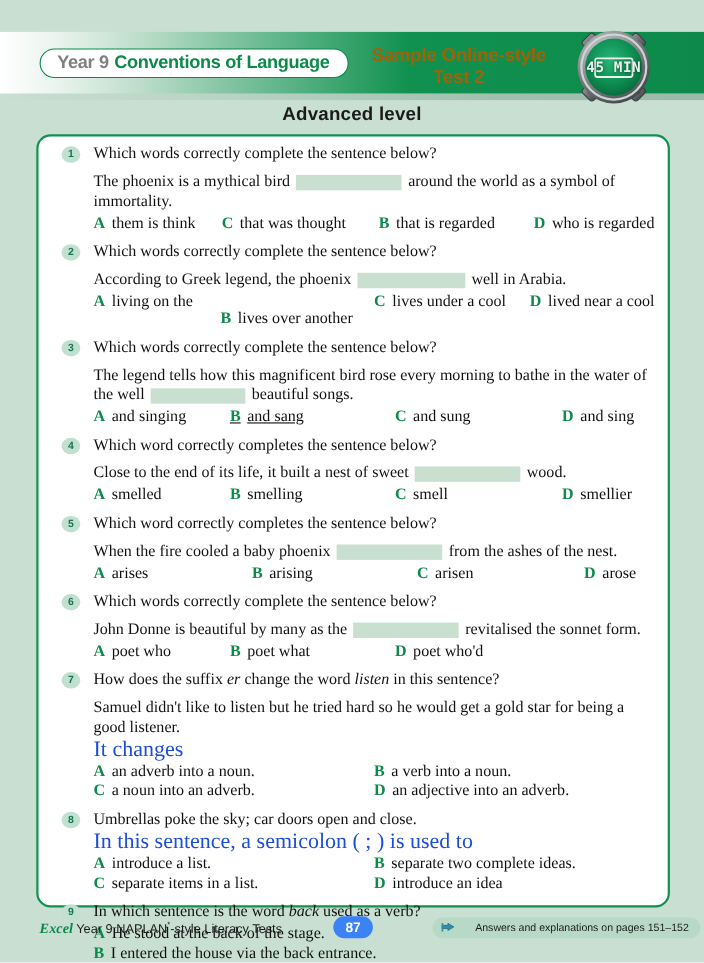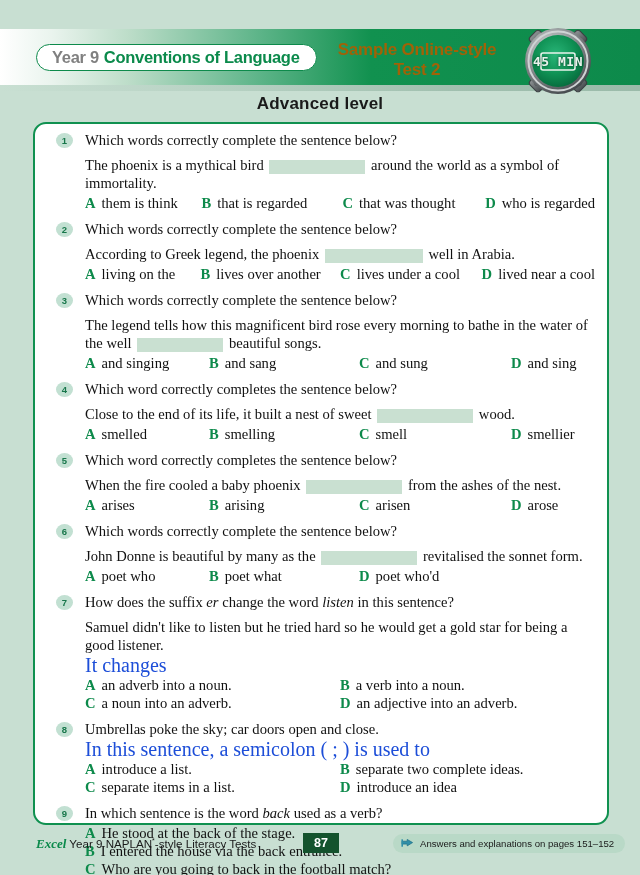--- a/index.html
+++ b/index.html
@@ -216,42 +216,42 @@
     margin-top: 16px;
   }
   .footer-title sup { font-size: 7px; vertical-align: super; }
 
   .page-badge {
     position: absolute;
     left: 303px;
     top: 833px;
     width: 36px;
     height: 20px;
-    border-radius: 0;
-    background: #14532d;
+    border-radius: 10px;
+    background: #3b82f6;
     color: #ffffff;
     font-family: "Liberation Sans", sans-serif;
     font-weight: bold;
     font-size: 12.5px;
     display: flex;
     align-items: center;
     justify-content: center;
   }
 
   .answers-pill {
     position: absolute;
     left: 393px;
     top: 834px;
     height: 19px;
     padding: 0 11px 0 8px;
     border-radius: 9.5px;
     background: #b9d9c7;
     display: flex;
     align-items: center;
-    gap: 6px;
+    gap: 18px;
     font-family: "Liberation Sans", sans-serif;
     font-size: 9.6px;
     color: #1a1a1a;
     white-space: nowrap;
   }
   .hand-icon { display: block; }
 </style>
 </head>
 <body>
 
@@ -307,43 +307,43 @@
 
 <div class="level-heading">Advanced level</div>
 
 <div class="card" id="question-card">
     <div class="q">
       <div class="qnum">1</div>
       <div class="stem">Which words correctly complete the sentence below?</div>
       <div class="body-line"><span>The phoenix is a mythical bird </span><span class="blank" style="width: 96px;"></span><span> around the world as a symbol of immortality.</span></div>
       <div class="opts inline4">
         <div class="opt" style="width: 124px;"><span class="L">A</span><span>them is think</span></div>
+        <div class="opt" style="width: 152px;"><span class="L">C</span><span>that was thought</span></div>
         <div class="opt" style="width: 150px;"><span class="L">B</span><span>that is regarded</span></div>
-        <div class="opt" style="width: 152px;"><span class="L">C</span><span>that was thought</span></div>
         <div class="opt"><span class="L">D</span><span>who is regarded</span></div>
       </div>
     </div>
     <div class="q">
       <div class="qnum">2</div>
       <div class="stem">Which words correctly complete the sentence below?</div>
       <div class="body-line"><span>According to Greek legend, the phoenix </span><span class="blank" style="width: 98px;"></span><span> well in Arabia.</span></div>
       <div class="opts inline4">
         <div class="opt" style="width: 124px;"><span class="L">A</span><span>living on the</span></div>
-        <div class="opt" style="width: 150px;"><span class="L">B</span><span>lives over another</span></div>
+        <div class="opt" style="width: 150px; margin-top: 16px;"><span class="L">B</span><span>lives over another</span></div>
         <div class="opt" style="width: 152px;"><span class="L">C</span><span>lives under a cool</span></div>
         <div class="opt"><span class="L">D</span><span>lived near a cool</span></div>
       </div>
     </div>
     <div class="q">
       <div class="qnum">3</div>
       <div class="stem">Which words correctly complete the sentence below?</div>
       <div class="body-line"><span>The legend tells how this magnificent bird rose every morning to bathe in the water of the well </span><span class="blank" style="width: 86px;"></span><span> beautiful songs.</span></div>
       <div class="opts inline4">
         <div class="opt" style="width: 124px;"><span class="L">A</span><span>and singing</span></div>
-        <div class="opt" style="width: 150px;"><span class="L">B</span><span>and sang</span></div>
+        <div class="opt" style="width: 150px; text-decoration: underline;"><span class="L">B</span><span>and sang</span></div>
         <div class="opt" style="width: 152px;"><span class="L">C</span><span>and sung</span></div>
         <div class="opt"><span class="L">D</span><span>and sing</span></div>
       </div>
     </div>
     <div class="q">
       <div class="qnum">4</div>
       <div class="stem">Which word correctly completes the sentence below?</div>
       <div class="body-line"><span>Close to the end of its life, it built a nest of sweet </span><span class="blank" style="width: 96px;"></span><span> wood.</span></div>
       <div class="opts inline4">
         <div class="opt" style="width: 124px;"><span class="L">A</span><span>smelled</span></div>
@@ -351,21 +351,21 @@
         <div class="opt" style="width: 152px;"><span class="L">C</span><span>smell</span></div>
         <div class="opt"><span class="L">D</span><span>smellier</span></div>
       </div>
     </div>
     <div class="q">
       <div class="qnum">5</div>
       <div class="stem">Which word correctly completes the sentence below?</div>
       <div class="body-line"><span>When the fire cooled a baby phoenix </span><span class="blank" style="width: 96px;"></span><span> from the ashes of the nest.</span></div>
       <div class="opts inline4">
         <div class="opt" style="width: 124px;"><span class="L">A</span><span>arises</span></div>
-        <div class="opt" style="width: 150px;"><span class="L">B</span><span>arising</span></div>
+        <div class="opt" style="width: 150px; margin-left: 20px;"><span class="L">B</span><span>arising</span></div>
         <div class="opt" style="width: 152px;"><span class="L">C</span><span>arisen</span></div>
         <div class="opt"><span class="L">D</span><span>arose</span></div>
       </div>
     </div>
     <div class="q">
       <div class="qnum">6</div>
       <div class="stem">Which words correctly complete the sentence below?</div>
       <div class="body-line"><span>John Donne is beautiful by many as the </span><span class="blank" style="width: 96px;"></span><span> revitalised the sonnet form.</span></div>
       <div class="opts inline4">
         <div class="opt" style="width: 124px;"><span class="L">A</span><span>poet who</span></div>

